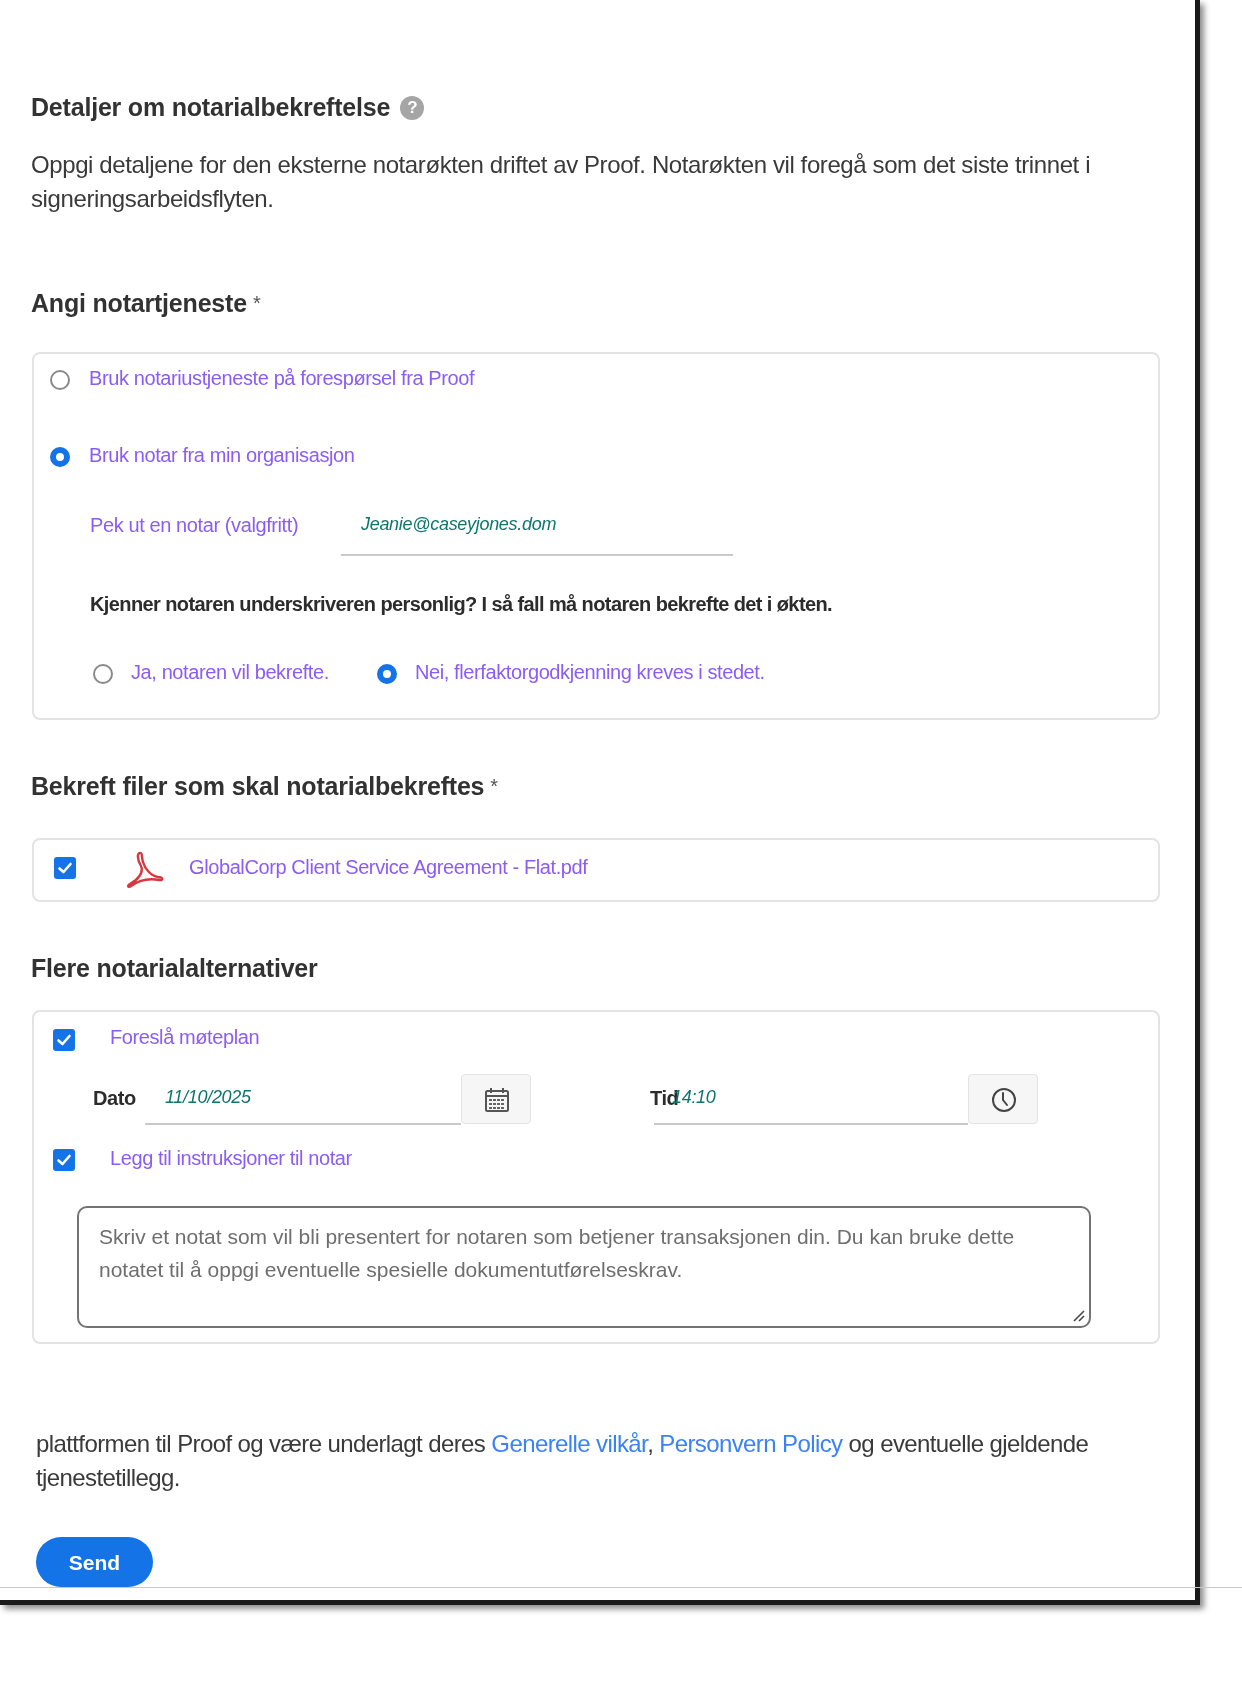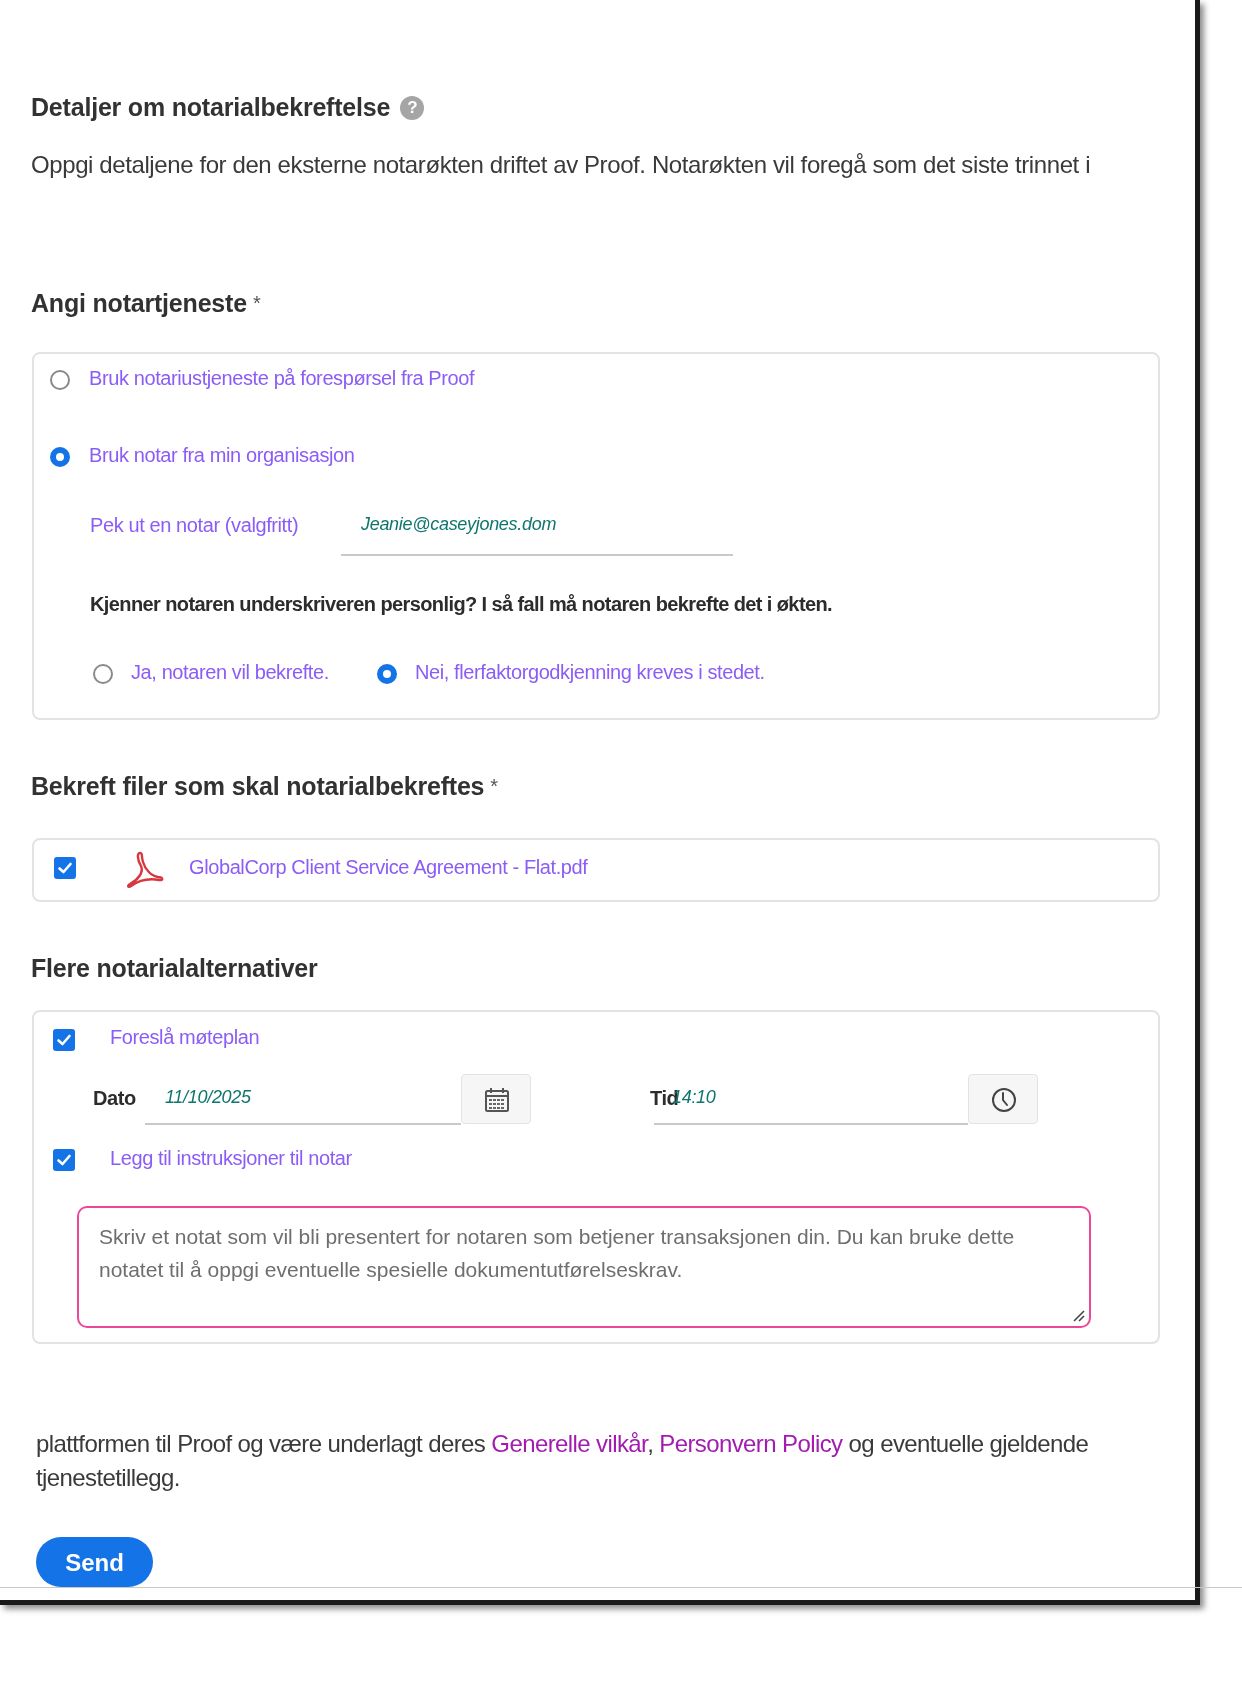--- a/index.html
+++ b/index.html
@@ -20,37 +20,38 @@
   .card { position:absolute; left:32px; width:1124px; border:2px solid #e3e3e3; border-radius:8px; background:#fff; }
   .radio { position:absolute; width:20px; height:20px; border-radius:50%; box-sizing:border-box; border:2px solid #8a8a8a; background:#fff; }
   .radio.on { border:6px solid #1473e6; }
   .lbl { position:absolute; font-size:20px; color:#8b5cf6; letter-spacing:-0.4px; white-space:nowrap; }
   .bold { font-weight:bold; color:#2c2c2c; }
   .checkbox { position:absolute; width:22px; height:22px; border-radius:3px; background:#1473e6; }
   .checkbox svg { position:absolute; left:3px; top:3px; }
   .input-line { position:absolute; border-bottom:2px solid #c9c9c9; }
   .italic-val { font-style:italic; font-size:18px; color:#0f766e; letter-spacing:-0.3px; }
   .icon-btn { position:absolute; width:70px; height:50px; background:#f6f6f6; border:1px solid #e3e3e3; border-radius:4px; box-sizing:border-box; }
-  .textarea { position:absolute; left:77px; top:1206px; width:1014px; height:122px; border:2px solid #ec4899; border-radius:10px; box-sizing:border-box;
+  .textarea { position:absolute; left:77px; top:1206px; width:1014px; height:122px; border:2px solid #737373; border-radius:10px; box-sizing:border-box;
               padding:12px 20px; font-size:21px; line-height:33px; color:#6e6e6e; }
-  .link { color:#a21caf; }
+  .link { color:#3b82f6; }
   .send-btn { position:absolute; left:36px; top:1537px; width:117px; height:50px; border-radius:25px; background:#1473e6;
-              color:#fff; font-weight:bold; font-size:24px; text-align:center; line-height:50px; border:none; }
+              color:#fff; font-weight:bold; font-size:21px; text-align:center; line-height:50px; border:none; }
 </style>
 </head>
 <body>
 
 <div class="frame"></div>
 <div class="bottom-rule"></div>
 
 <div class="abs h1" style="left:31px; top:93px;">
   <span>Detaljer om notarialbekreftelse</span><span class="help-icon">?</span>
 </div>
 <div class="abs para" style="left:31px; top:148px; width:1120px;">
   <div>Oppgi detaljene for den eksterne notarøkten driftet av Proof. Notarøkten vil foregå som det siste trinnet i</div>
+  <div>signeringsarbeidsflyten.</div>
 </div>
 
 <div class="abs h2" style="left:31px; top:289px;">
   <span>Angi notartjeneste</span><span class="req">*</span>
 </div>
 
 <div class="card" style="top:352px; height:364px;"></div>
 
 <div class="radio" style="left:50px; top:370px;"></div>
 <div class="lbl" style="left:89px; top:367px;">Bruk notariustjeneste på forespørsel fra Proof</div>

